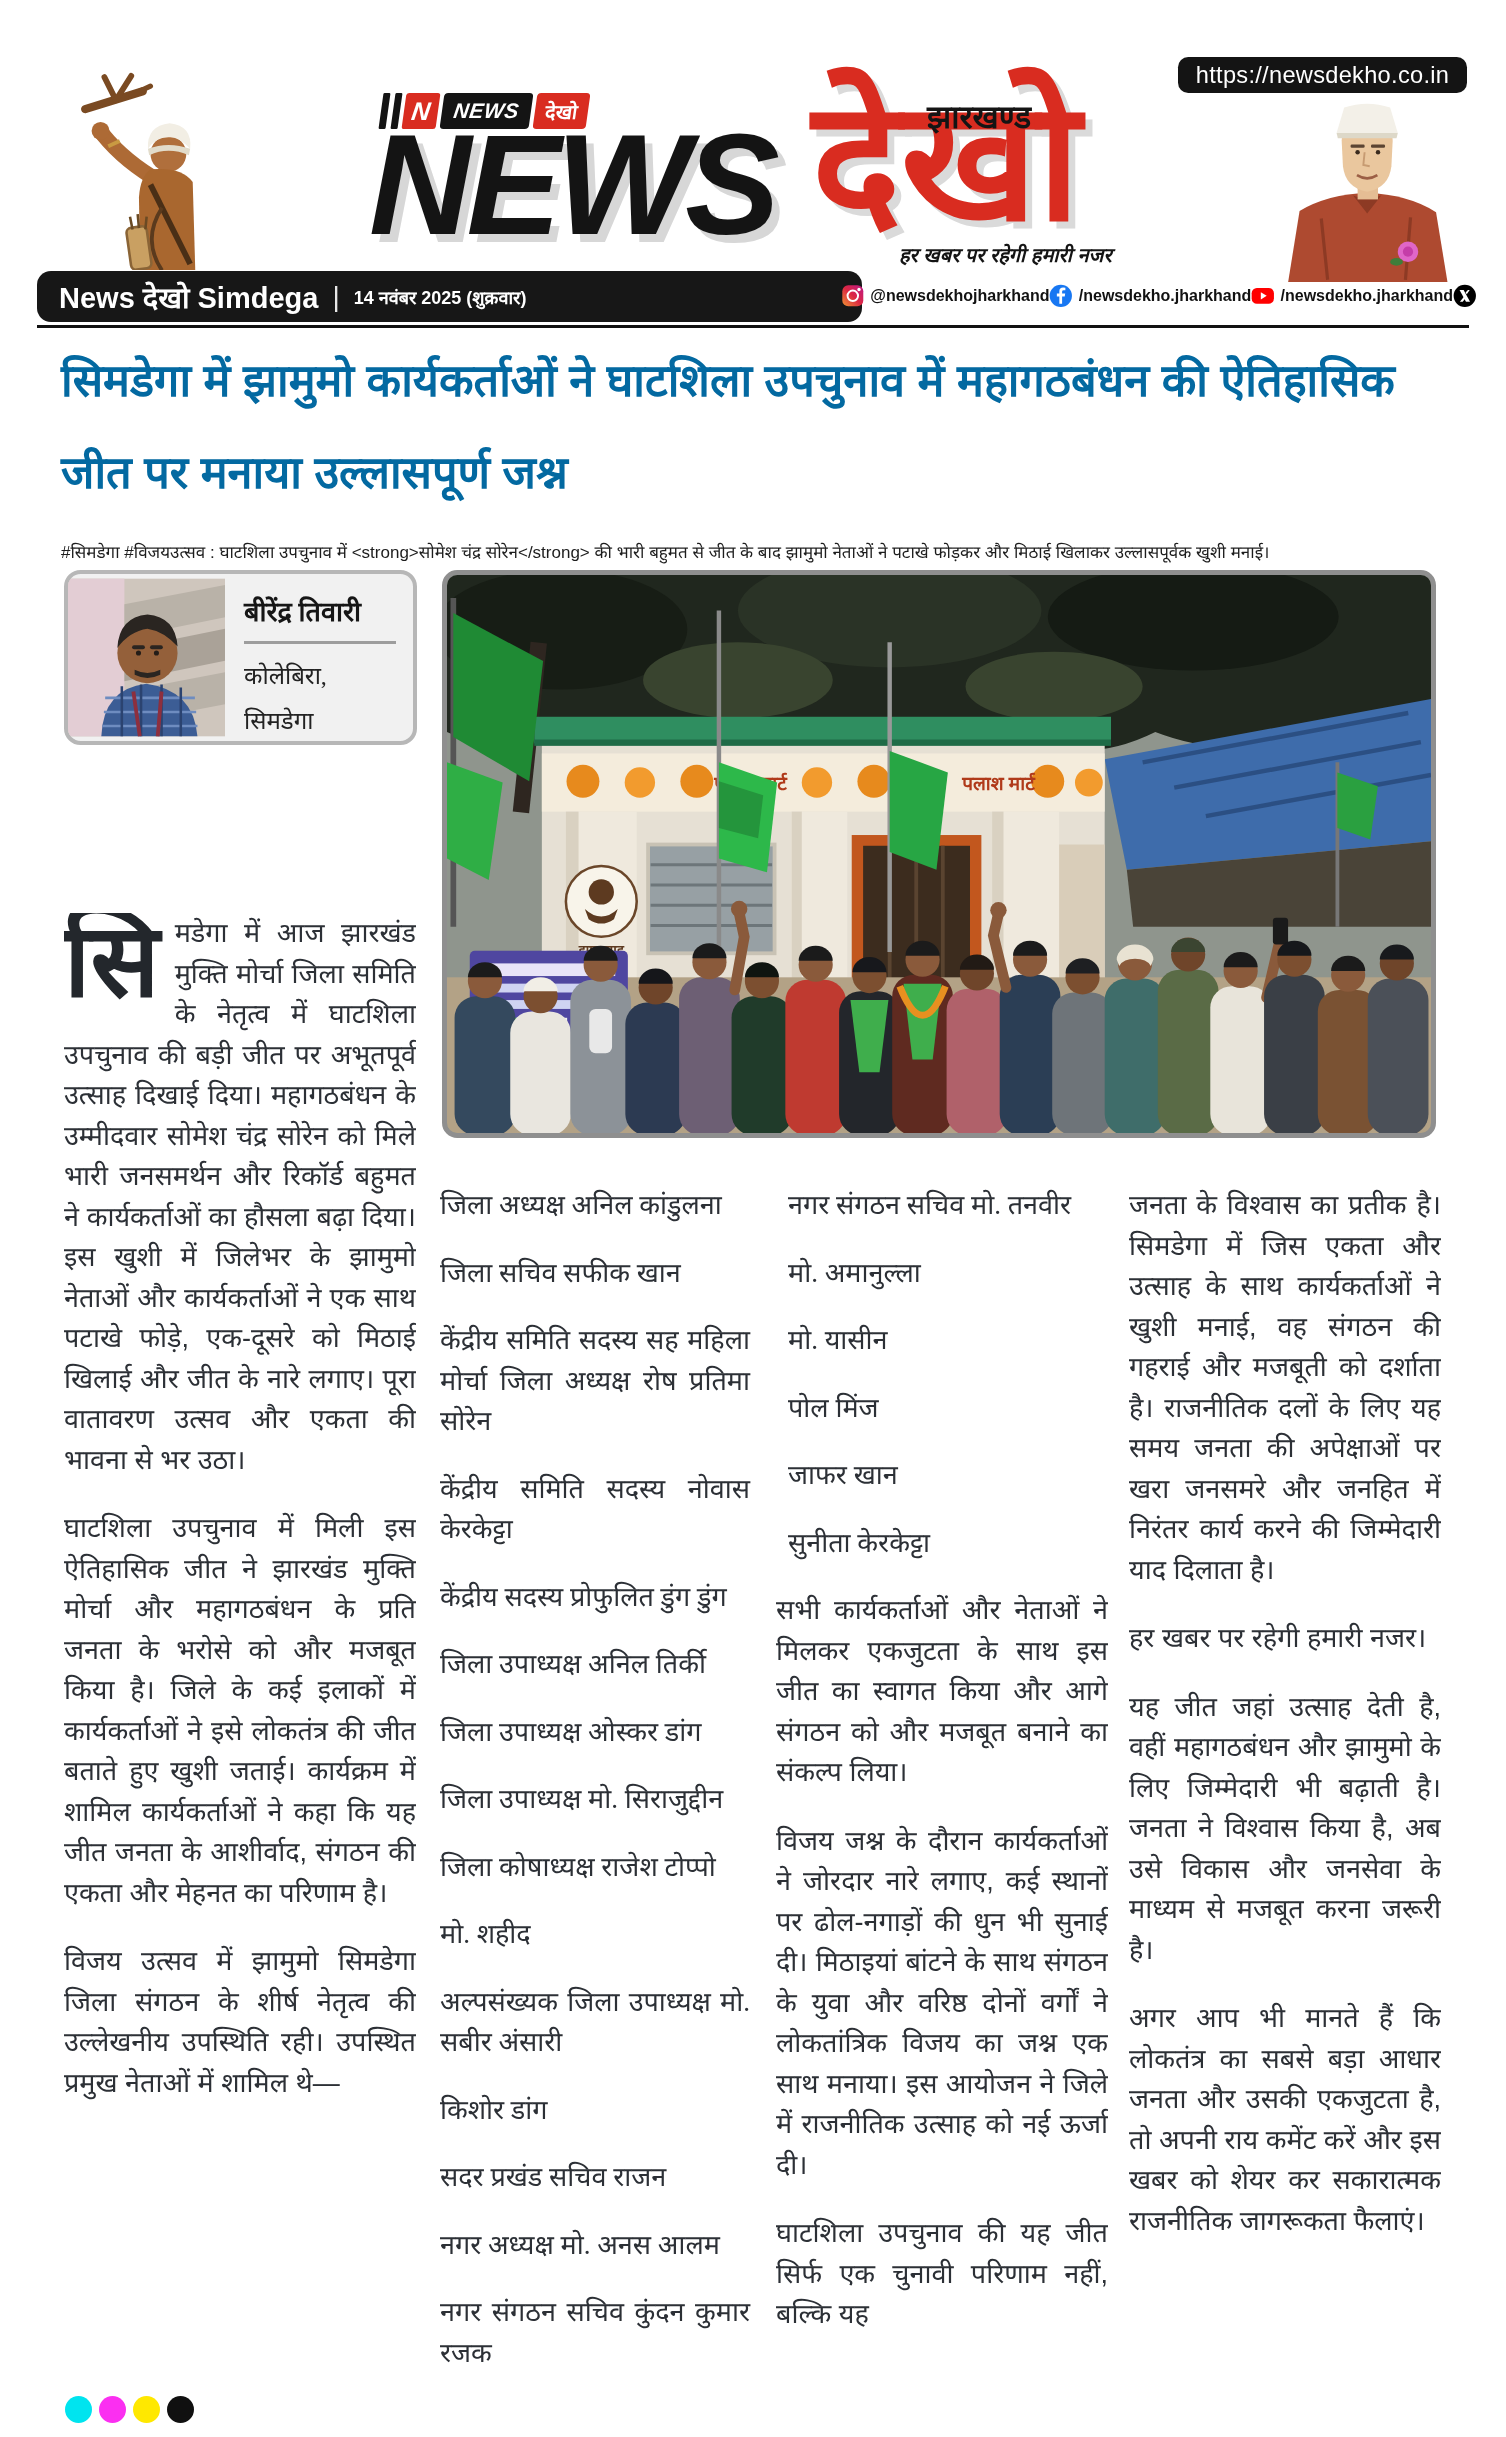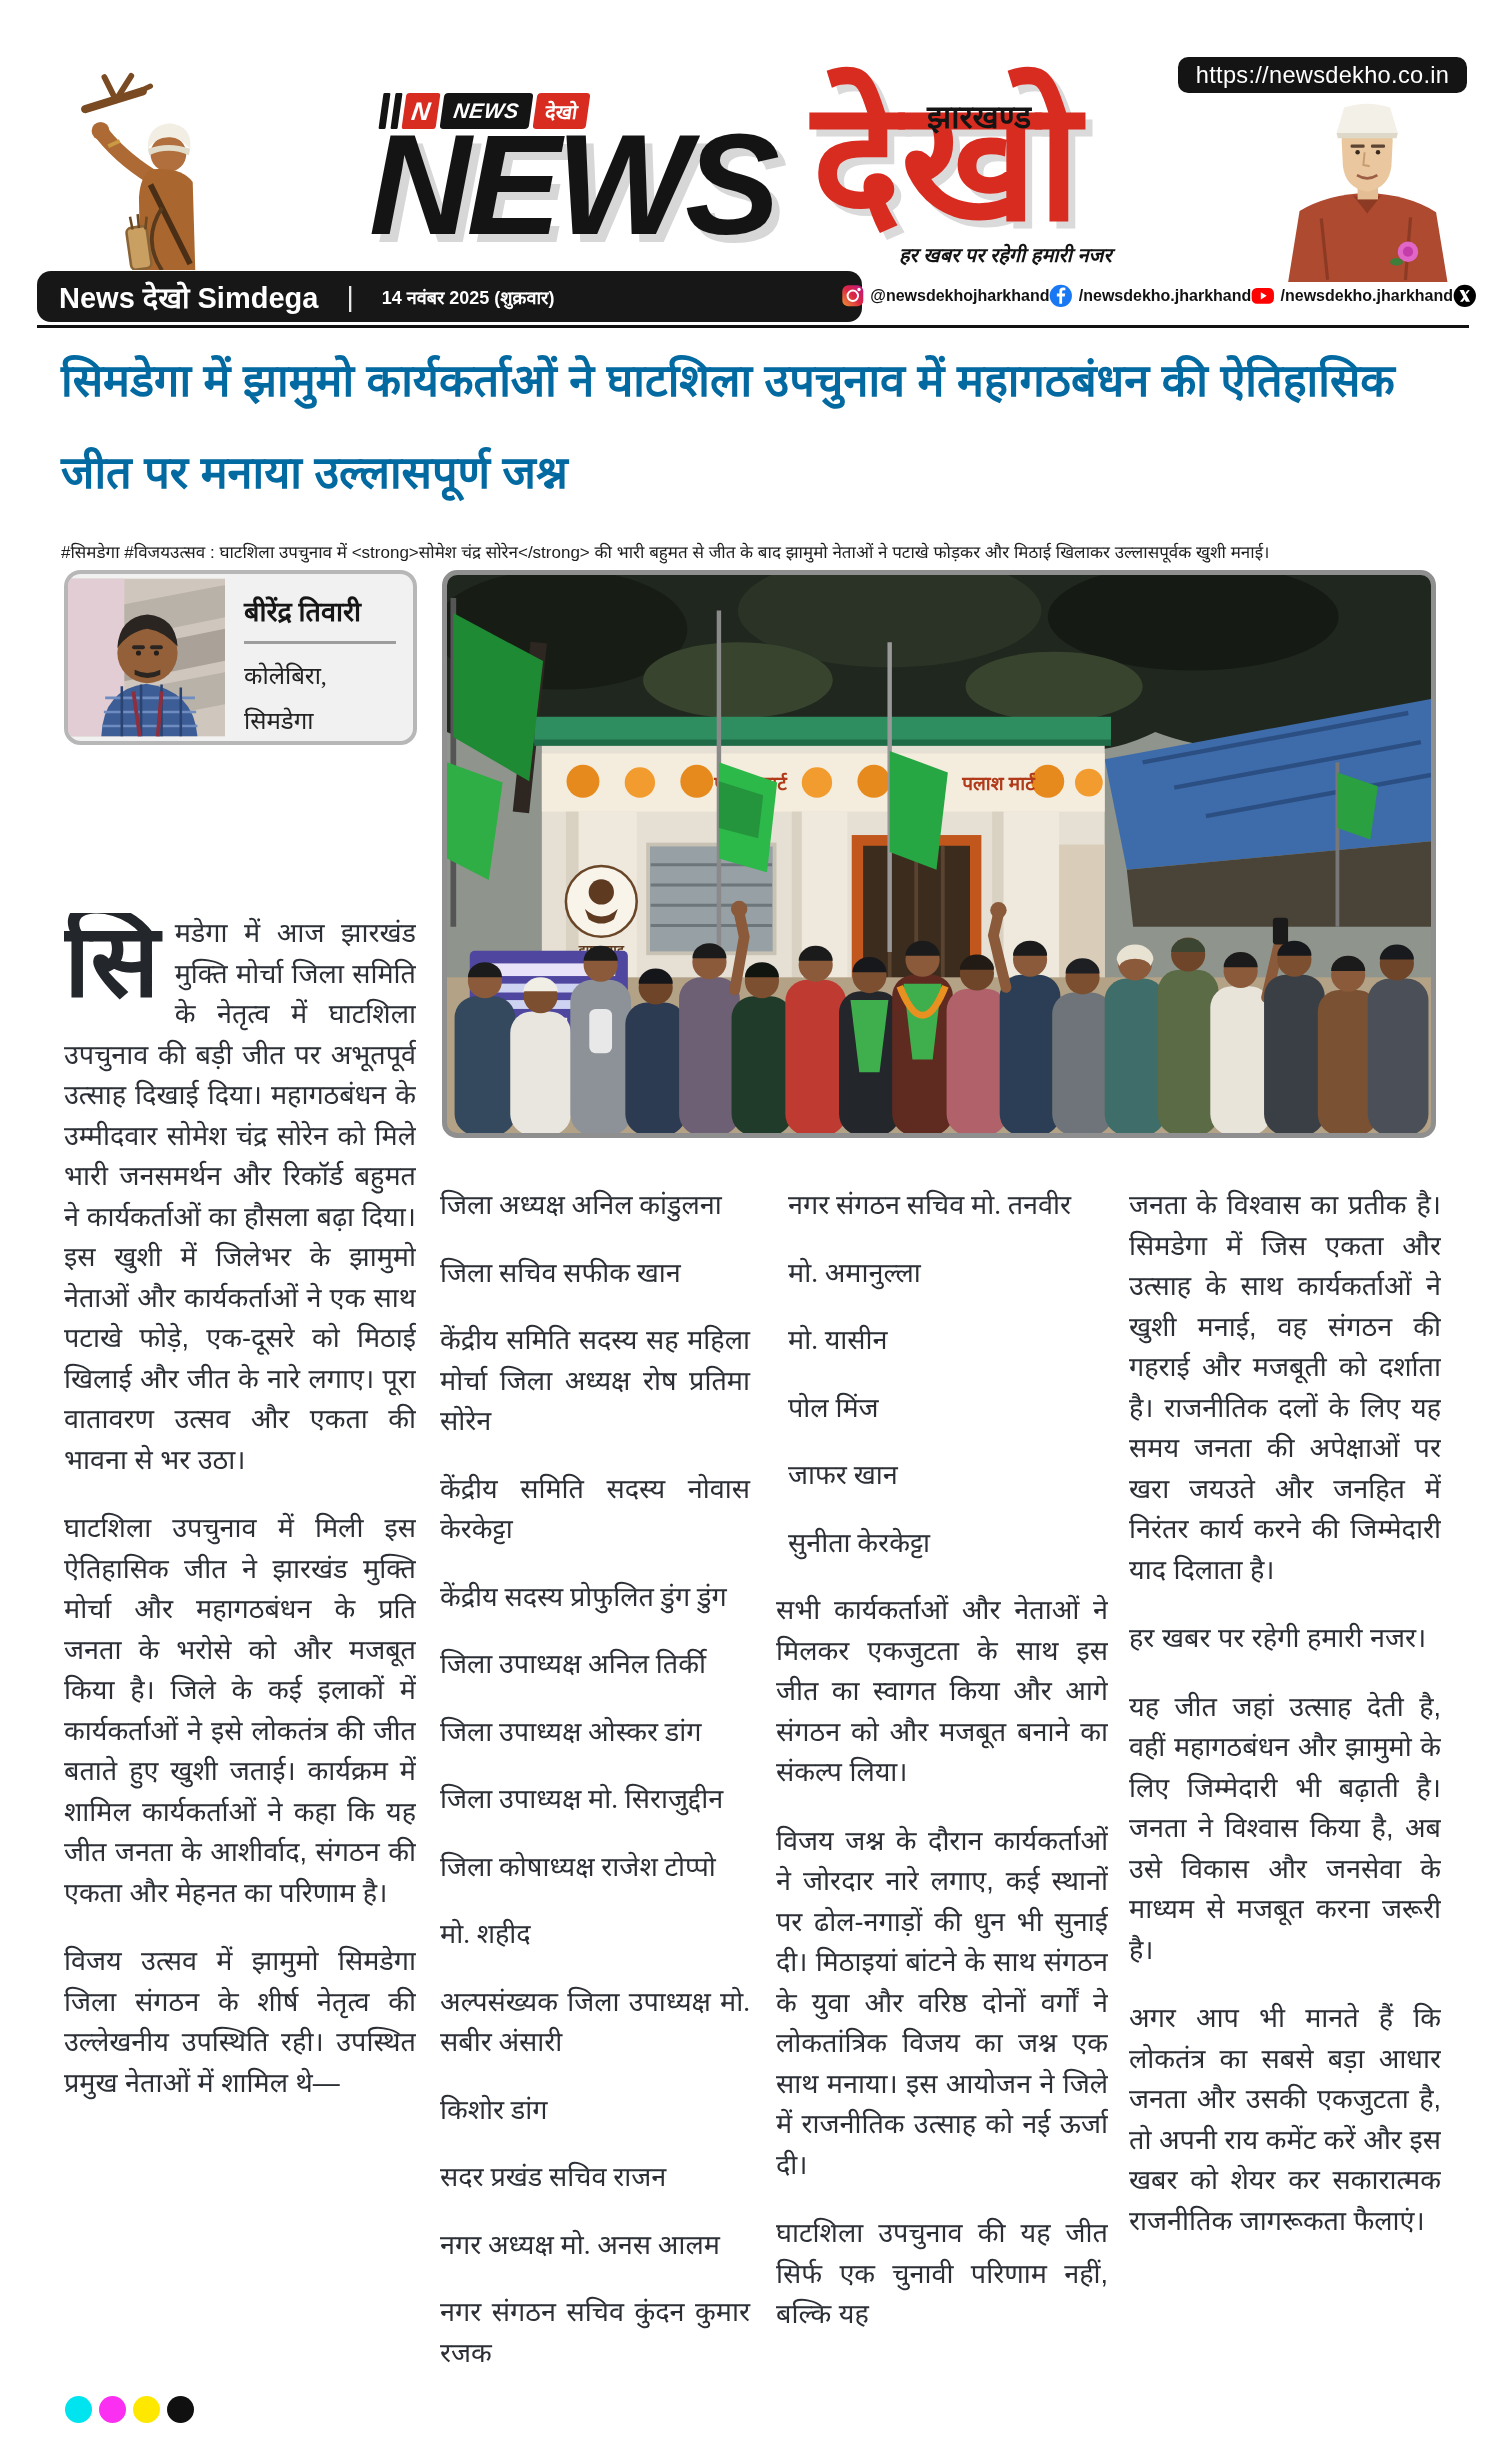--- a/index.html
+++ b/index.html
@@ -23,21 +23,21 @@
             font-style:italic;letter-spacing:-5.1px;color:#141414;text-shadow:7.7px 7.7px 0 #d7d7d7;}
   .jharkhand{position:absolute;left:927px;top:94px;font-size:32px;font-weight:bold;color:#141414;z-index:3;}
   .big-dekho{position:absolute;left:812px;top:74px;font-size:167px;line-height:1.05;font-weight:bold;
              color:#d92c20;text-shadow:7px 7px 0 #dadada;z-index:2;}
   .tagline{position:absolute;left:899px;top:241px;font-size:20px;font-weight:bold;font-style:italic;color:#141414;z-index:3;}
   .birsa-wrap{position:absolute;left:66px;top:72px;width:160px;height:198px;}
   .nehru-wrap{position:absolute;left:1283px;top:91px;width:169px;height:192px;}
 
   
   .datebar{position:absolute;left:37px;top:271px;width:825px;height:51px;background:#171717;
-           border-radius:14px;display:flex;align-items:center;padding:0 22px;gap:28px;color:#fff;box-sizing:border-box;}
+           border-radius:14px;display:flex;align-items:center;padding:0 22px;gap:14px;color:#fff;box-sizing:border-box;}
   .datebar .edition{font-size:29px;font-weight:bold;}
   .datebar .sep{font-size:28px;font-weight:300;color:#e8e8e8;}
   .datebar .date{font-size:18px;font-weight:600;}
   .socials{position:absolute;left:841px;top:275px;width:586px;height:41px;display:flex;
            align-items:center;justify-content:space-between;text-align:right;}
   .social-item{display:flex;align-items:center;gap:5.7px;font-size:16px;font-weight:bold;color:#121212;}
   .social-item svg{width:23.6px;height:23.6px;flex:0 0 auto;}
   .rule{position:absolute;left:37px;top:325px;width:1432px;height:2.6px;background:#111;}
 
   
@@ -392,21 +392,21 @@
     <p class="list-item">मो. यासीन</p>
     <p class="list-item">पोल मिंज</p>
     <p class="list-item">जाफर खान</p>
     <p class="list-item">सुनीता केरकेट्टा</p>
     <p>सभी कार्यकर्ताओं और नेताओं ने मिलकर एकजुटता के साथ इस जीत का स्वागत किया और आगे संगठन को और मजबूत बनाने का संकल्प लिया।</p>
     <p>विजय जश्न के दौरान कार्यकर्ताओं ने जोरदार नारे लगाए, कई स्थानों पर ढोल-नगाड़ों की धुन भी सुनाई दी। मिठाइयां बांटने के साथ संगठन के युवा और वरिष्ठ दोनों वर्गों ने लोकतांत्रिक विजय का जश्न एक साथ मनाया। इस आयोजन ने जिले में राजनीतिक उत्साह को नई ऊर्जा दी।</p>
     <p>घाटशिला उपचुनाव की यह जीत सिर्फ एक चुनावी परिणाम नहीं, बल्कि यह</p>
   </div>
 
   <div class="col col4">
-    <p>जनता के विश्वास का प्रतीक है। सिमडेगा में जिस एकता और उत्साह के साथ कार्यकर्ताओं ने खुशी मनाई, वह संगठन की गहराई और मजबूती को दर्शाता है। राजनीतिक दलों के लिए यह समय जनता की अपेक्षाओं पर खरा जयउते और जनहित में निरंतर कार्य करने की जिम्मेदारी याद दिलाता है।</p>
+    <p>जनता के विश्वास का प्रतीक है। सिमडेगा में जिस एकता और उत्साह के साथ कार्यकर्ताओं ने खुशी मनाई, वह संगठन की गहराई और मजबूती को दर्शाता है। राजनीतिक दलों के लिए यह समय जनता की अपेक्षाओं पर खरा जनसमरे और जनहित में निरंतर कार्य करने की जिम्मेदारी याद दिलाता है।</p>
     <p>हर खबर पर रहेगी हमारी नजर।</p>
     <p>यह जीत जहां उत्साह देती है, वहीं महागठबंधन और झामुमो के लिए जिम्मेदारी भी बढ़ाती है। जनता ने विश्वास किया है, अब उसे विकास और जनसेवा के माध्यम से मजबूत करना जरूरी है।</p>
     <p>अगर आप भी मानते हैं कि लोकतंत्र का सबसे बड़ा आधार जनता और उसकी एकजुटता है, तो अपनी राय कमेंट करें और इस खबर को शेयर कर सकारात्मक राजनीतिक जागरूकता फैलाएं।</p>
   </div>
 
   <span class="dot dot-cyan"></span>
   <span class="dot dot-magenta"></span>
   <span class="dot dot-yellow"></span>
   <span class="dot dot-black"></span>
 

